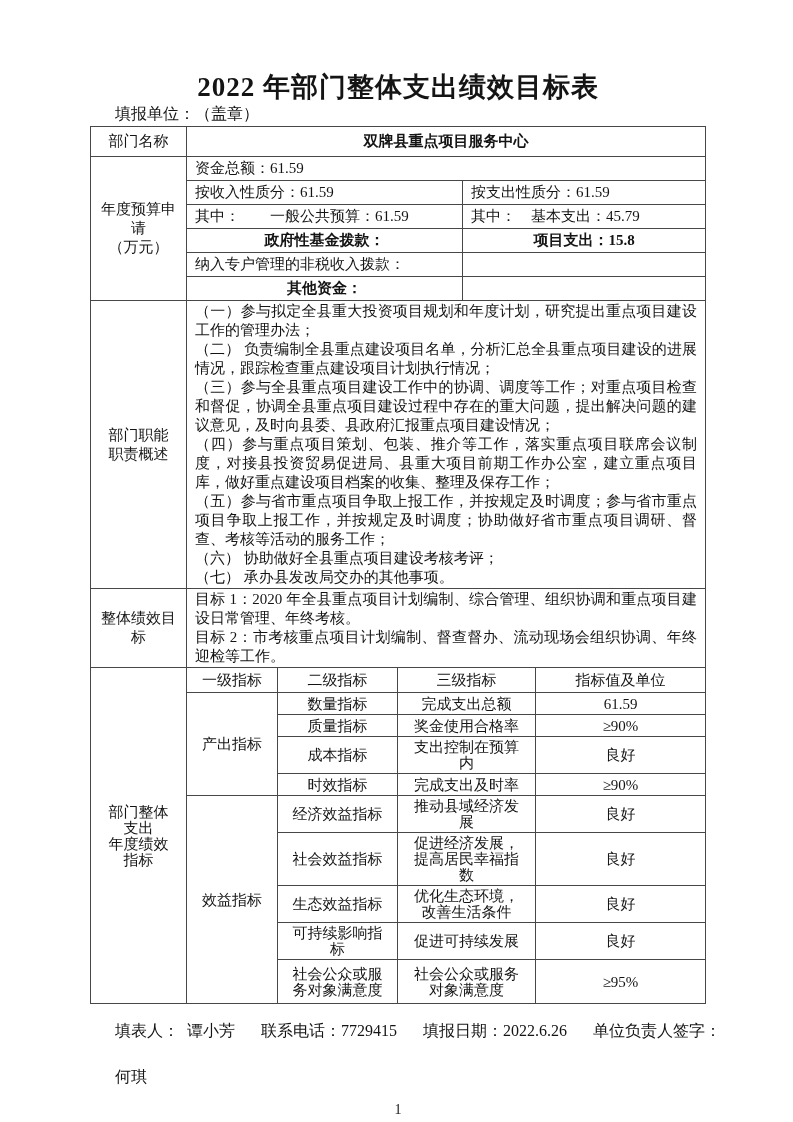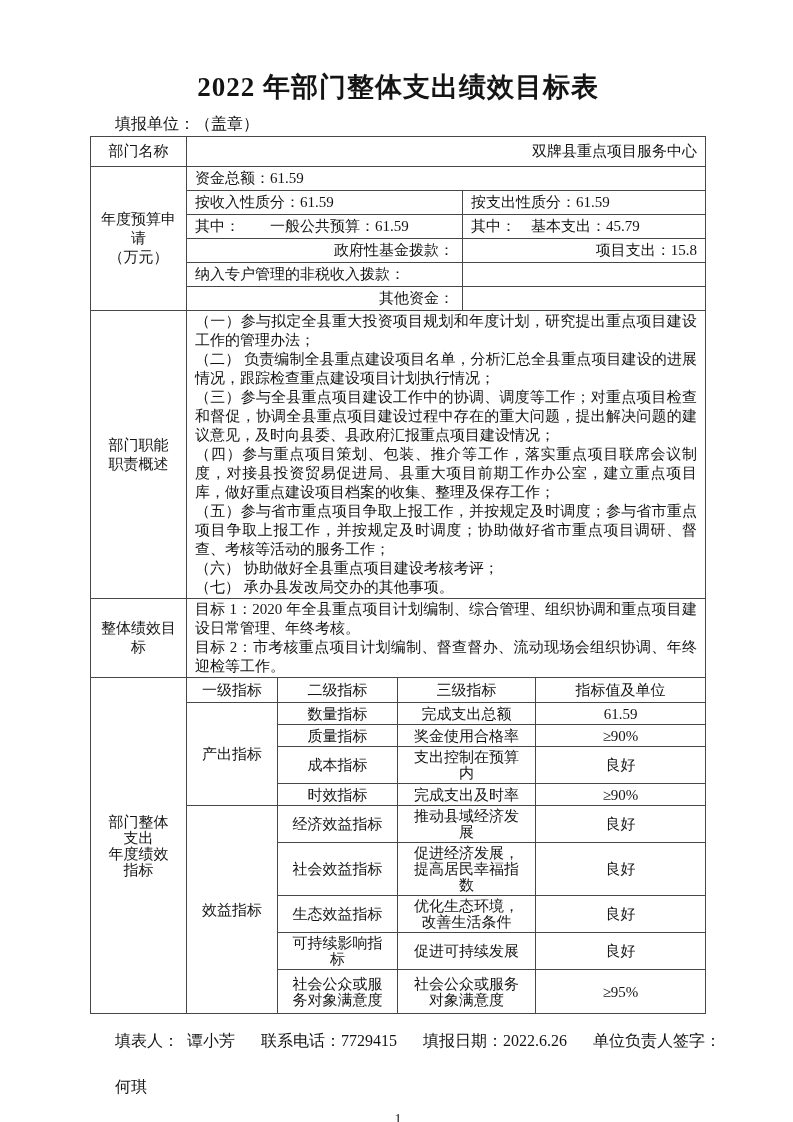--- a/index.html
+++ b/index.html
@@ -11,39 +11,39 @@
   }
   .page {
     position:relative;
     width:793px; height:1122px;
     padding:70px 87px 0 90px;
     background:#ffffff;
     overflow:hidden;
   }
   .title {
     font-size:27px; font-weight:bold; text-align:center;
-    line-height:34px; letter-spacing:1px; margin-bottom:10px;
+    line-height:34px; letter-spacing:1px; 
   }
   .caption {
     font-size:16px; line-height:20px; padding-left:25px; margin-bottom:2px;
   }
   table.tbl {
     width:616px; border-collapse:collapse; table-layout:fixed;
     font-size:15px; color:#141414;
   }
   table.tbl + table.tbl { margin-top:-1px; }
   .tbl td {
     border:1px solid #474747;
     padding:1px 8px;
     vertical-align:middle;
     line-height:19px;
     overflow:hidden;
   }
   .lab { text-align:center; white-space:pre-line; padding:2px 2px; }
-  .ctr { text-align:right; }
+  .ctr { text-align:center;font-weight:bold; }
   .lft { text-align:left; }
   .t1 td { height:30px; }
   .t2 td { height:24px; }
   .duties-cell {
     padding:5px 10px; text-align:justify; line-height:25.5px; vertical-align:top;
   }
   .goals-cell {
     padding:4px 10px; text-align:justify; line-height:21.5px; vertical-align:middle;
   }
   .t5 td { height:22px; line-height:16px; padding:2px 12px; text-align:center; }

